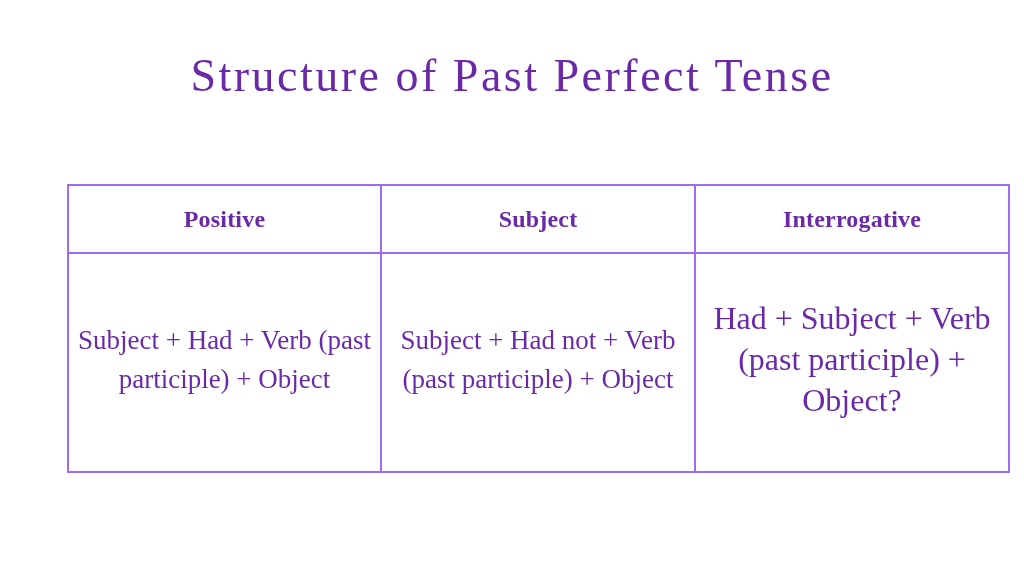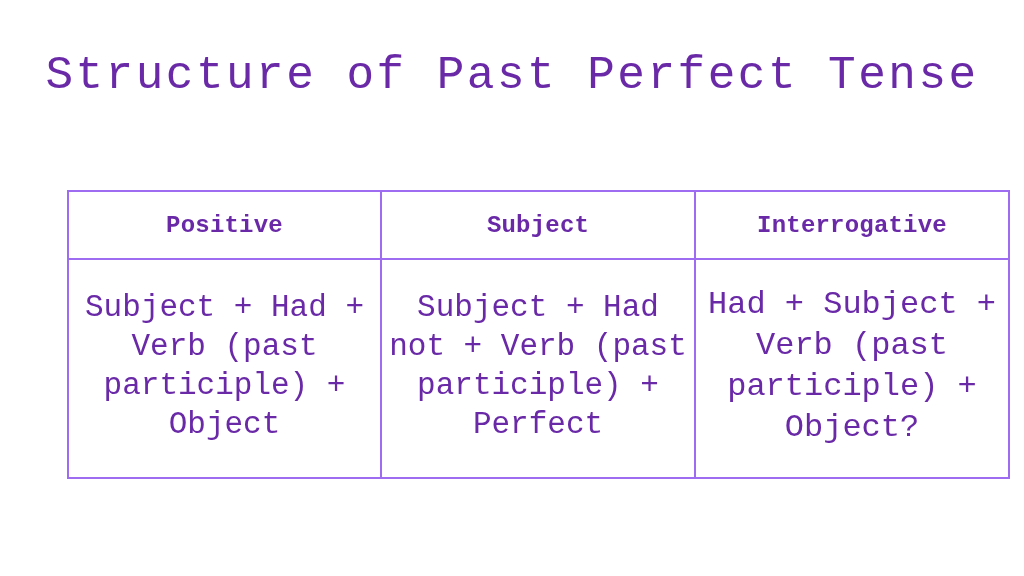--- a/index.html
+++ b/index.html
@@ -7,59 +7,59 @@
       padding: 0;
       width: 1024px;
       height: 576px;
       background: #ffffff;
       overflow: hidden;
     }
     .page {
       position: relative;
       width: 1024px;
       height: 576px;
-      font-family: Liberation Mono, monospace;
+      font-family: Liberation Serif, serif;
     }
     .title {
       position: absolute;
       left: 0;
       top: 42px;
       width: 1024px;
       text-align: center;
       color: #6a2aa8;
       font-size: 46px;
       line-height: 68px;
       letter-spacing: 2.5px;
       font-weight: normal;
       margin: 0;
     }
     .table {
       position: absolute;
       left: 67px;
-      top: 190px;
+      top: 184px;
       width: 899px;
       height: 289px;
       border-collapse: collapse;
       table-layout: fixed;
     }
     .table th, .table td {
       border: 2px solid #9e6cf0;
       text-align: center;
       vertical-align: middle;
       color: #6a2aa8;
       padding: 0 6px;
     }
     .table th {
       height: 66px;
       font-weight: bold;
       font-size: 24px;
       letter-spacing: 0.2px;
     }
     .table td {
-      font-size: 31px;
+      font-size: 27px;
       line-height: 39px;
       padding-bottom: 6px;
     }
     .table td.larger {
       font-size: 32px;
       line-height: 41px;
     }
   </style>
 </head>
 <body>
@@ -71,18 +71,18 @@
     <thead>
       <tr>
         <th style="width:299px">Positive</th>
         <th style="width:300px">Subject</th>
         <th style="width:300px">Interrogative</th>
       </tr>
     </thead>
     <tbody>
       <tr>
         <td>Subject + Had + Verb (past participle) + Object</td>
-        <td>Subject + Had not + Verb (past participle) + Perfect</td>
+        <td>Subject + Had not + Verb (past participle) + Object</td>
         <td class="larger">Had + Subject + Verb (past participle) + Object?</td>
       </tr>
     </tbody>
   </table>
 </div>
 
 </body></html>

